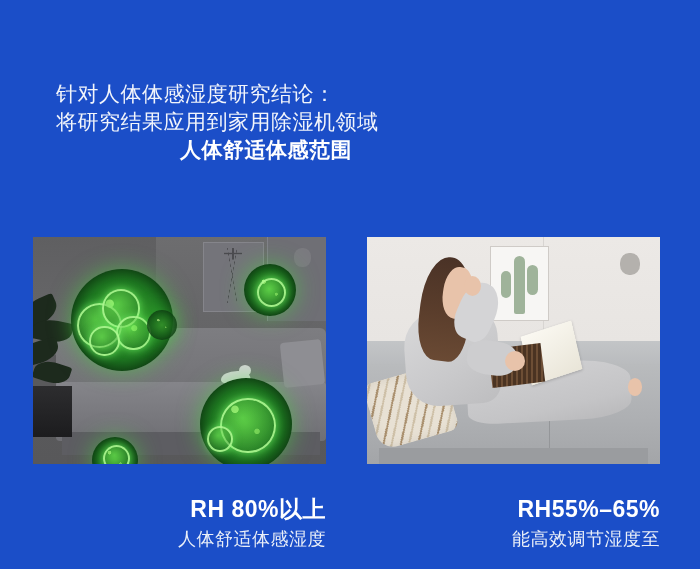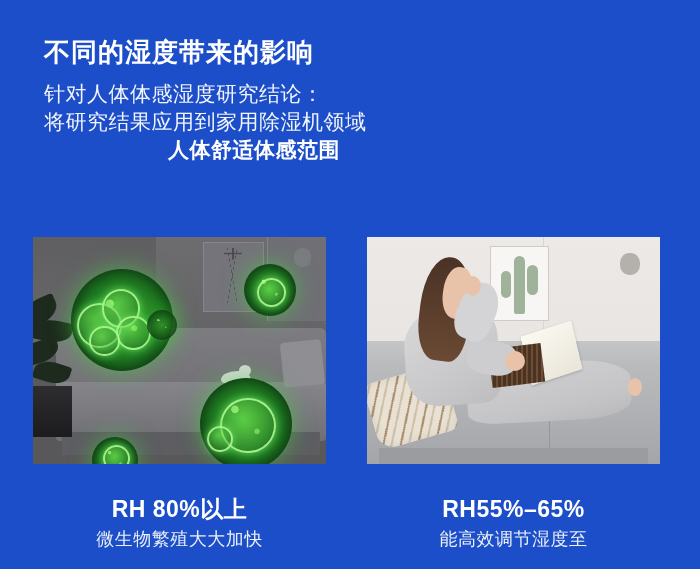--- a/index.html
+++ b/index.html
@@ -29,21 +29,21 @@
     font-size: 26px;
     font-weight: bold;
     color: #ffffff;
     letter-spacing: 1px;
     white-space: nowrap;
   }
 
   
   #intro {
     position: absolute;
-    left: 44px;
+    left: 56px;
     top: 80px;
     width: 420px;
   }
   .intro-line {
     font-size: 21px;
     color: #f2f5fb;
     line-height: 28px;
     letter-spacing: 0.5px;
     white-space: nowrap;
   }
@@ -361,21 +361,21 @@
     width: 18%; height: 17%;
     background: repeating-linear-gradient(96deg,#4a3322 0 3px,#6d4e35 3px 5px);
     transform: rotate(-7deg);
   }
 
   
   .caption {
     position: absolute;
     top: 495px;
     width: 293px;
-    text-align: center;
+    text-align: right;
   }
   #caption-left  { left: 33px; }
   #caption-right { left: 367px; }
   .cap-title {
     font-size: 23px;
     font-weight: bold;
     color: #ffffff;
     letter-spacing: 0.5px;
     line-height: 28px;
     white-space: nowrap;
@@ -387,21 +387,20 @@
     letter-spacing: 0.5px;
     line-height: 24px;
     white-space: nowrap;
   }
 </style>
 </head>
 <body>
 
 <div id="page">
 
-  <h1 id="headline">不同的湿度带来的影响</h1>
 
   <div id="intro">
     <div class="intro-line">针对人体体感湿度研究结论：</div>
     <div class="intro-line">将研究结果应用到家用除湿机领域</div>
     <div class="intro-line bold">人体舒适体感范围</div>
   </div>
 
   <div class="photo" id="photo-left">
     <div class="photo-inner">
       <div class="room-dark"></div>
@@ -465,21 +464,21 @@
       <div class="hand-up"></div>
       <div class="book-page"></div>
       <div class="book-cover"></div>
       <div class="arm-low"></div>
       <div class="hand-low"></div>
     </div>
   </div>
 
   <div class="caption" id="caption-left">
     <div class="cap-title">RH 80%以上</div>
-    <div class="cap-sub">微生物繁殖大大加快</div>
+    <div class="cap-sub">人体舒适体感湿度</div>
   </div>
 
   <div class="caption" id="caption-right">
     <div class="cap-title">RH55%–65%</div>
     <div class="cap-sub">能高效调节湿度至</div>
   </div>
 
 </div>
 
 </body></html>

